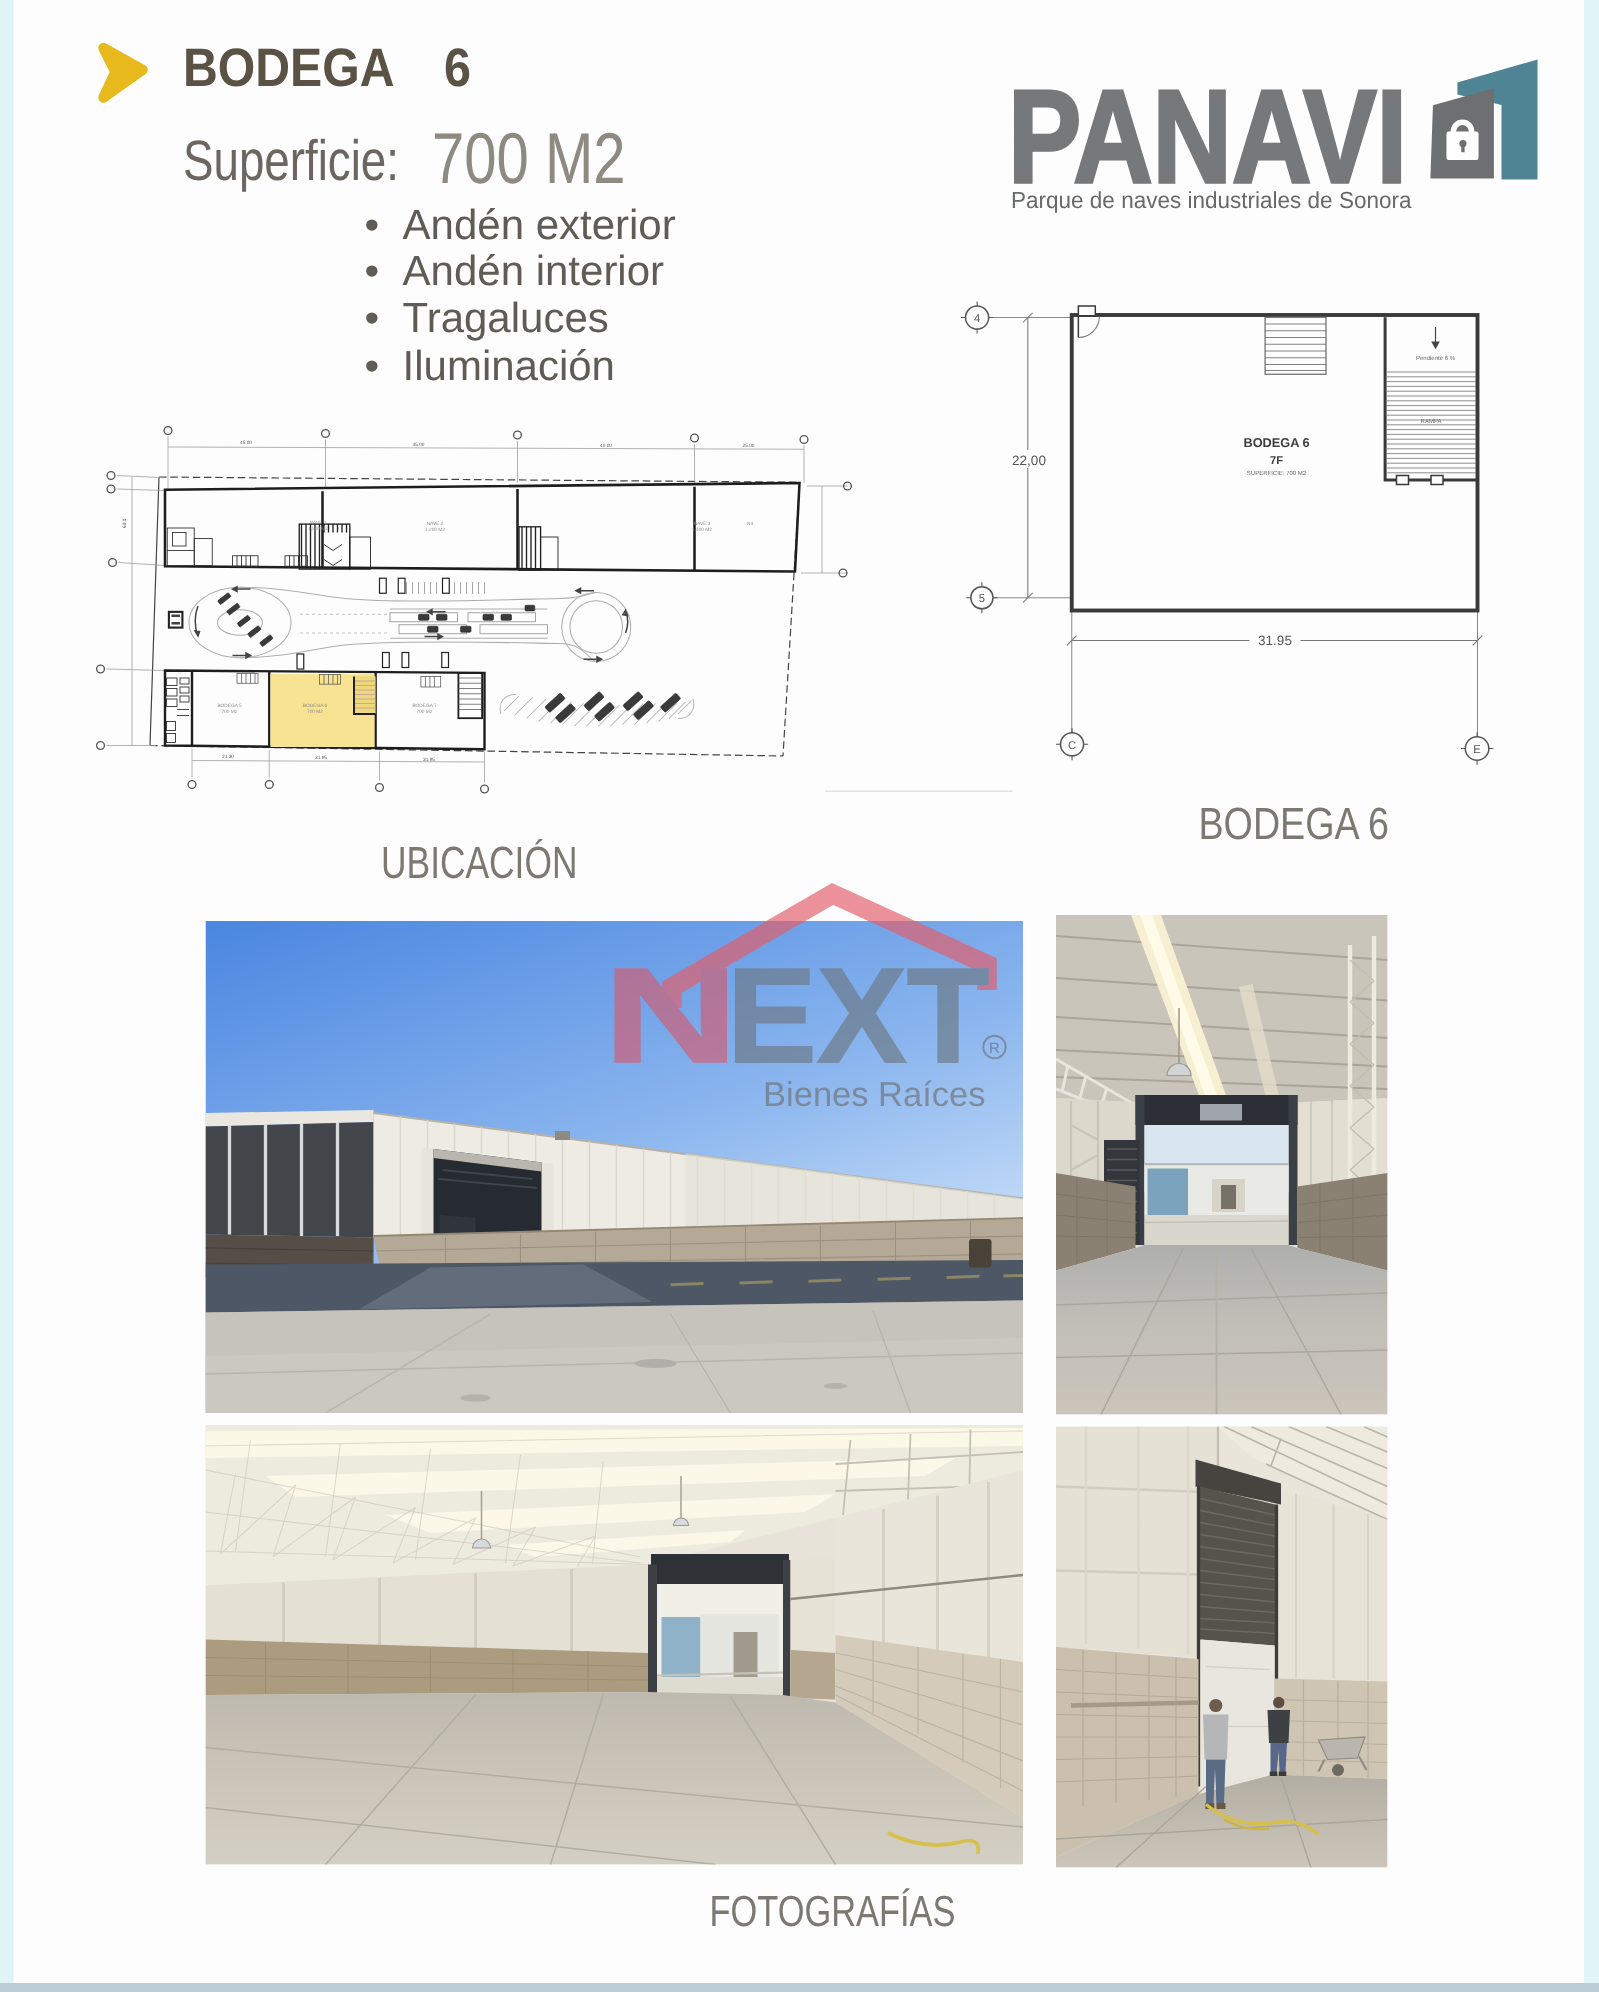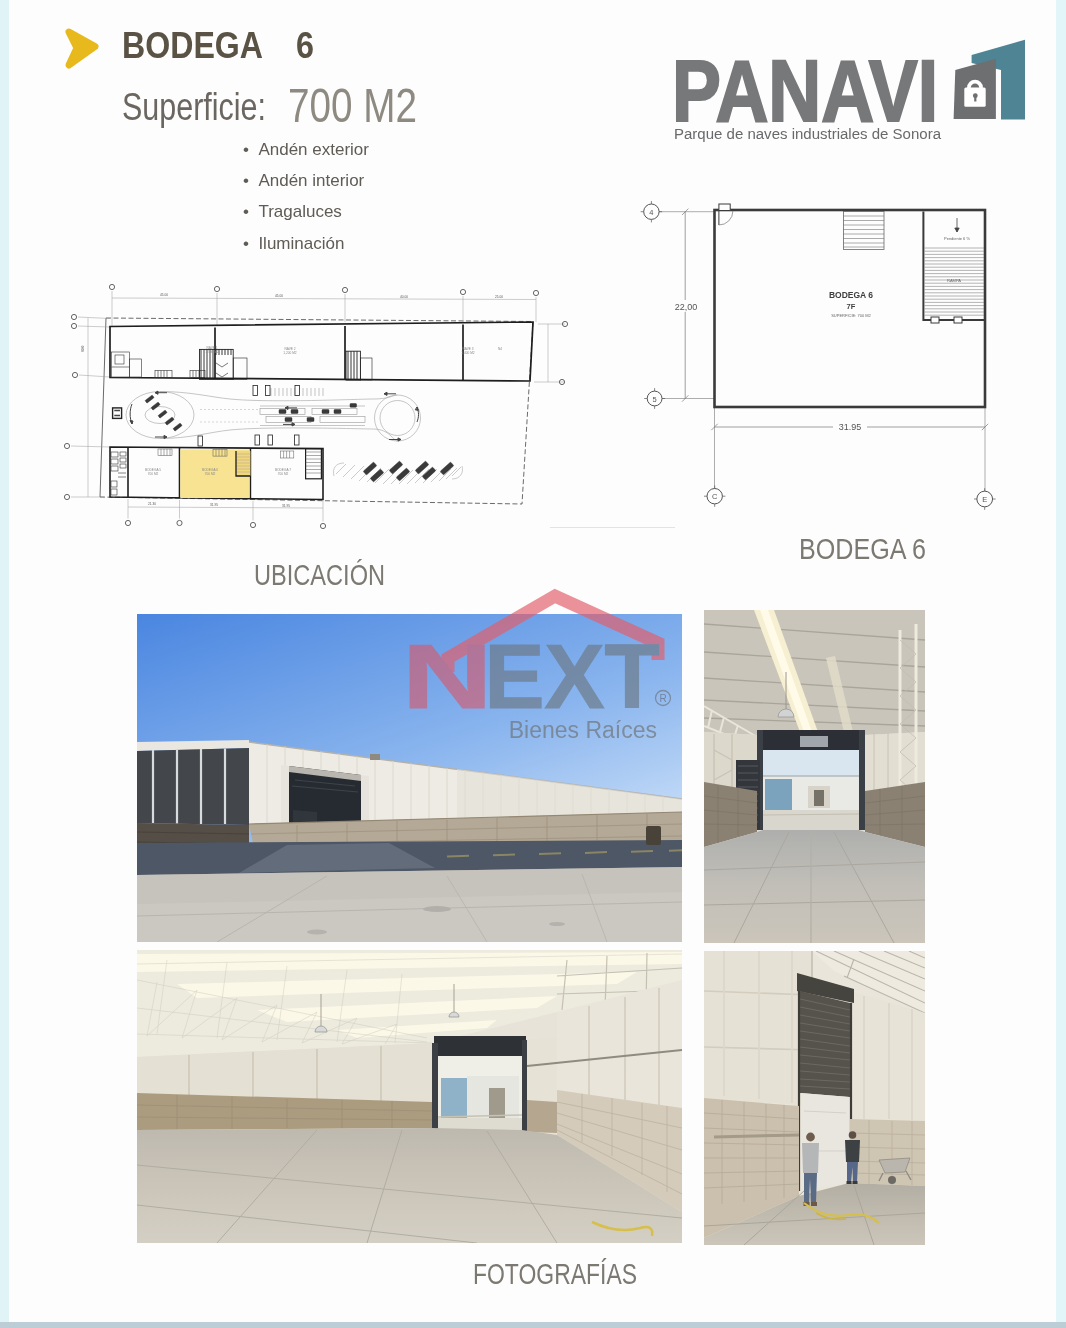--- a/index.html
+++ b/index.html
@@ -21,21 +21,21 @@
 
 <svg class="abs" style="left:0;top:0" width="540" height="140" viewBox="0 0 540 140">
   <text x="122" y="57.5" font-size="36" font-weight="bold" fill="#5a5244" textLength="141" lengthAdjust="spacingAndGlyphs">BODEGA</text>
   <text x="296" y="57.5" font-size="36" font-weight="bold" fill="#5a5244" textLength="18" lengthAdjust="spacingAndGlyphs">6</text>
 
   <text x="122" y="120" font-size="38" fill="#6b6660" textLength="144" lengthAdjust="spacingAndGlyphs">Superficie:</text>
 
   <text x="288" y="122" font-size="48" fill="#8e8a82" textLength="129" lengthAdjust="spacingAndGlyphs">700 M2</text>
 </svg>
 
-<div class="abs" style="left:243px;top:134px;font-size:17px;color:#5f5b55;line-height:31.2px">
+<div class="abs" style="left:243px;top:134px;font-size:28px;color:#5f5b55;line-height:31.2px">
 <div>•&nbsp;&nbsp;Andén exterior</div>
 <div>•&nbsp;&nbsp;Andén interior</div>
 <div>•&nbsp;&nbsp;Tragaluces</div>
 <div>•&nbsp;&nbsp;Iluminación</div>
 </div>
 
 <svg class="abs" style="left:660px;top:30px" width="380" height="140" viewBox="0 0 380 140">
 
   <text x="12" y="91" font-family="Liberation Sans, sans-serif" font-size="88" font-weight="bold" fill="#77787a" stroke="#77787a" stroke-width="2.2" textLength="266" lengthAdjust="spacingAndGlyphs">PANAVI</text>
 

